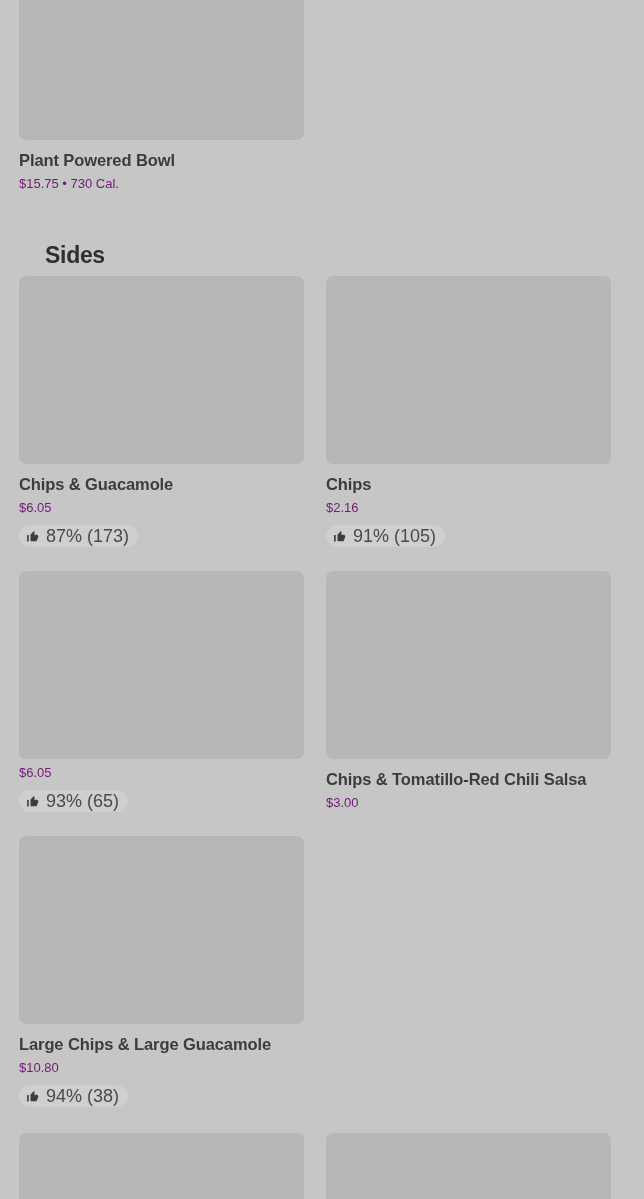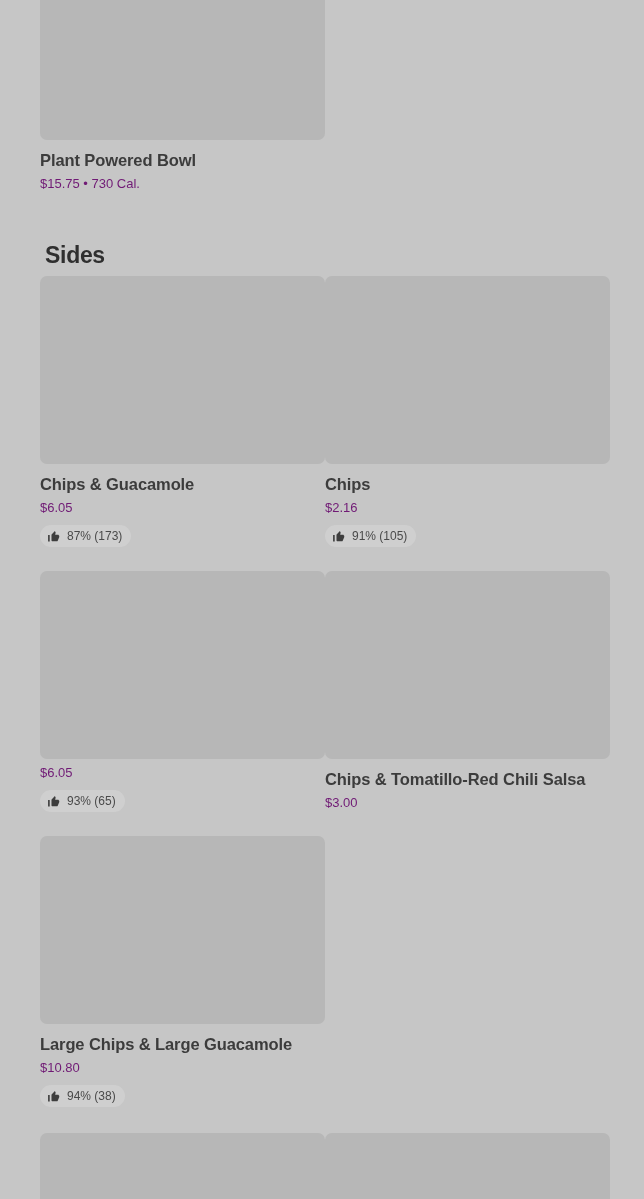--- a/index.html
+++ b/index.html
@@ -21,21 +21,22 @@
     position: relative;
     width: 644px;
     height: 1199px;
     overflow: hidden;
   }
 
   
   .grid {
     display: grid;
     grid-template-columns: 285px 285px;
-    padding: 0 40px;
+    column-gap: 22px;
+    padding: 0 19px;
     box-sizing: border-box;
   }
 
   .card {
     position: relative;
   }
 
   .thumb {
     width: 285px;
     background: #b7b7b7;
@@ -75,21 +76,21 @@
     box-sizing: content-box;
   }
   .rating .thumbsup {
     width: 13px;
     height: 13px;
     display: block;
     flex: 0 0 auto;
   }
   .rating .thumbsup svg { display: block; }
   .rating-text {
-    font-size: 12px;
+    font-size: 18px;
     color: #4a4a4a;
     font-weight: 400;
     line-height: 14px;
     white-space: nowrap;
   }
 
   
   .top-row {
     position: absolute;
     top: 0;

